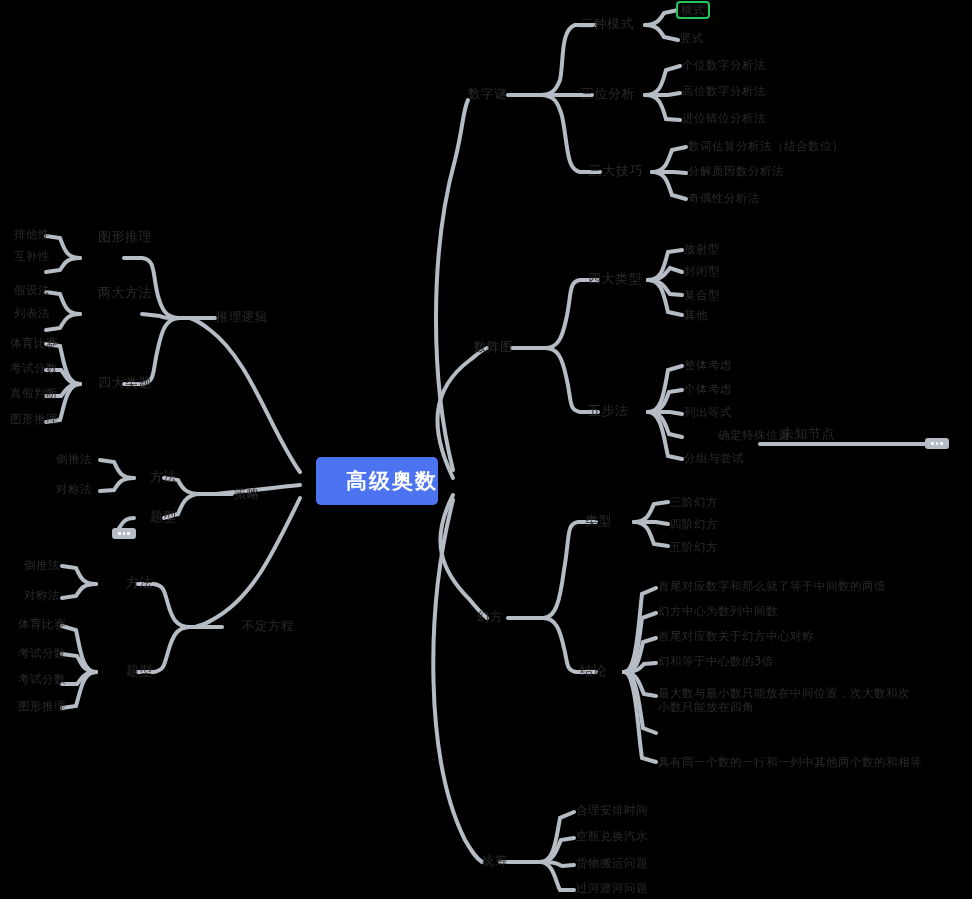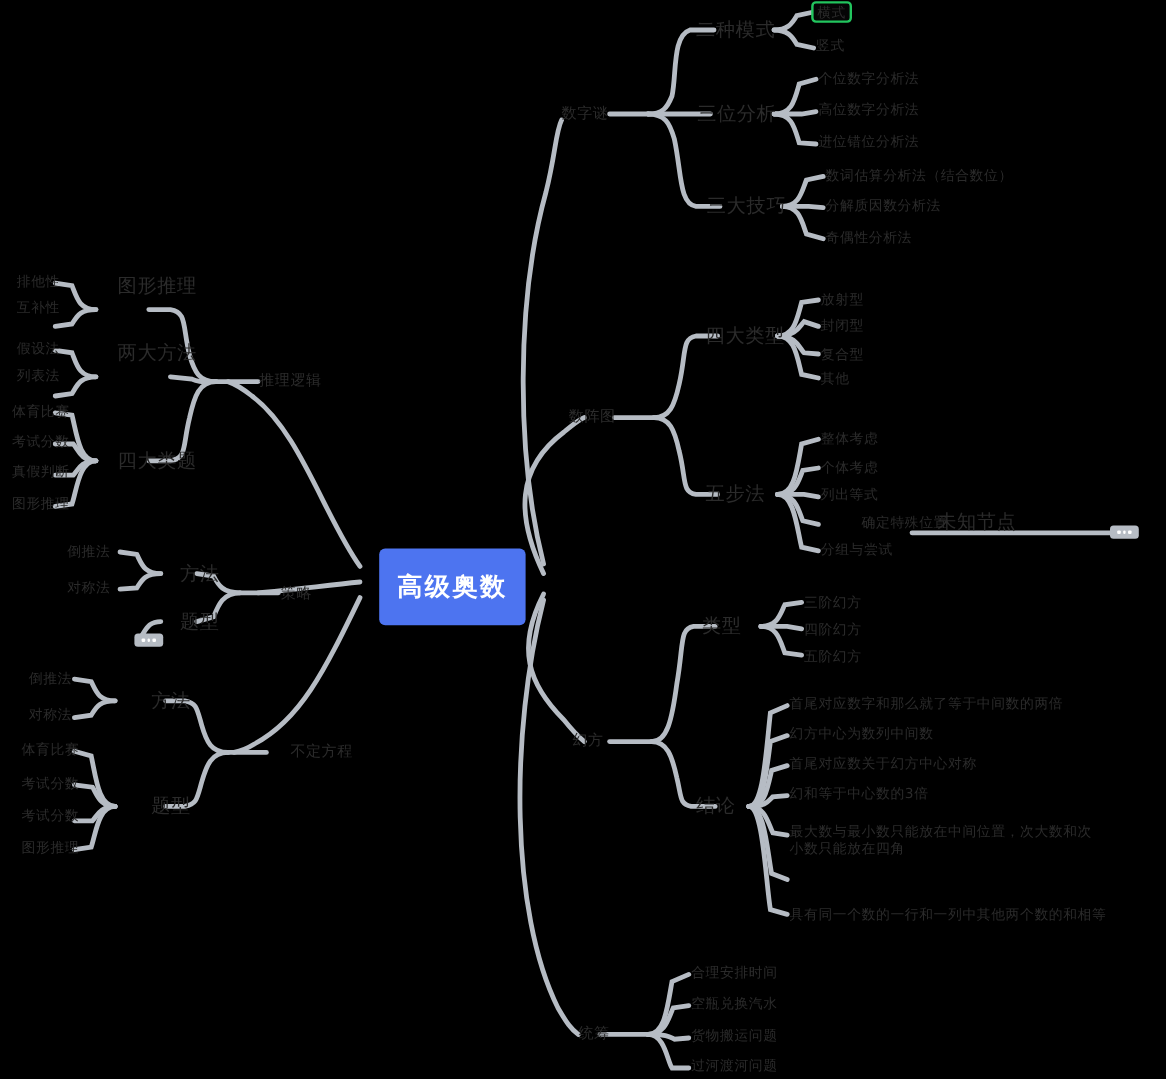--- a/index.html
+++ b/index.html
@@ -4,21 +4,21 @@
 <title>Mind Map</title>
 <style>
   html,body{margin:0;padding:0;background:#000;}
   body{width:972px;height:899px;overflow:hidden;
        font-family:"DejaVu Sans","Liberation Sans",sans-serif;}
   #canvas{position:relative;width:972px;height:899px;background:#000;}
   svg.links{position:absolute;left:0;top:0;width:972px;height:899px;pointer-events:none;}
   .node{position:absolute;color:#2b2b2b;font-size:12px;line-height:1.25;
         white-space:nowrap;letter-spacing:.5px;}
   .node.lvl1{font-size:12.5px;}
-  .node.lvl2{font-size:16px;font-family:Liberation Serif, serif;}
+  .node.lvl2{font-size:13px;}
   .node.leaf{font-size:11.5px;}
   .node.sel{color:#2b2b2b;border:2px solid #22c55e;border-radius:4px;
             padding:0 3px;background:#050505;}
   .root{position:absolute;background:#4d74f0;color:#ffffff;font-size:21px;
         font-weight:bold;border-radius:5px;display:flex;align-items:center;
         justify-content:center;letter-spacing:2px;}
   .wrap{white-space:normal;}
   .ellipsis{position:absolute;background:#b6bcc4;border-radius:3px;
             height:11px;display:flex;align-items:center;justify-content:center;
             gap:2px;padding:0 3px;}
@@ -128,21 +128,21 @@
 
       <path d="M96 672 C 82 672 80 648 76 630 L 62 626"></path>
       <path d="M96 672 C 83 672 81 662 77 656 L 62 654"></path>
       <path d="M96 672 C 83 672 81 680 77 684 L 62 684"></path>
       <path d="M96 672 C 82 672 80 694 76 706 L 62 708"></path>
 
       <path d="M760 444 L 925 444"></path>
     </g>
   </svg>
 
-  <div class="root" style="left:316px;top:457px;width:122px;height:64px;">
+  <div class="root" style="left:316px;top:457px;width:122px;height:48px;justify-content:flex-end;">
     <span>高级奥数</span>
   </div>
 
   <div class="node lvl1" style="left:468px;top:86px;">
     <span>数字谜</span>
   </div>
   <div class="node lvl2" style="left:580px;top:16px;">
     <span>二种模式</span>
   </div>
   <div class="node leaf sel" style="left:676px;top:1px;">

